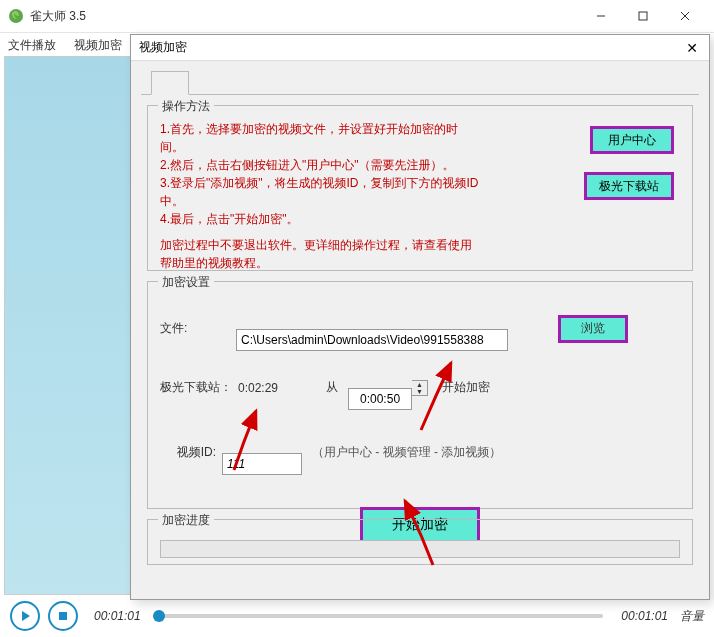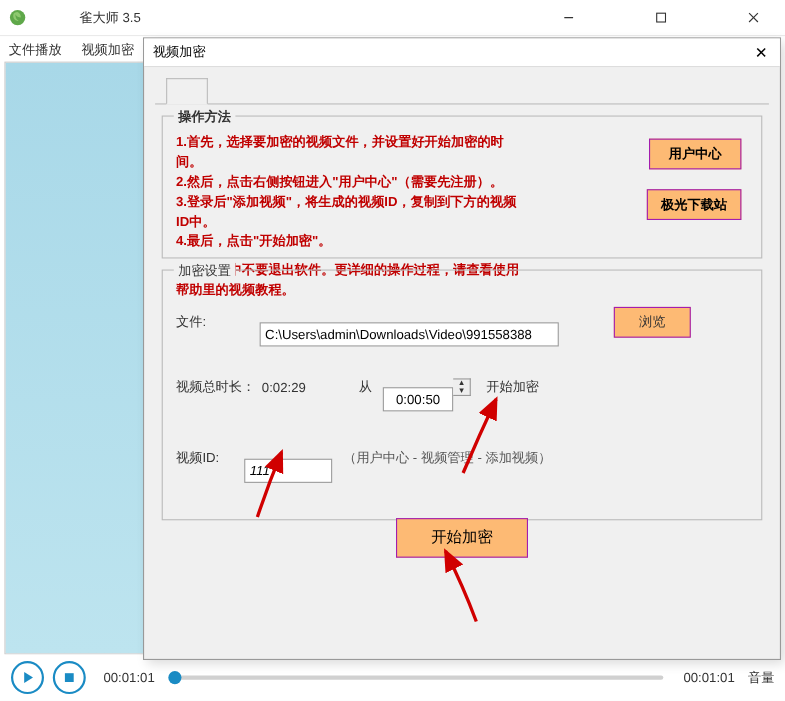--- a/index.html
+++ b/index.html
@@ -1,29 +1,29 @@
 <!DOCTYPE html>
 <html><head>
 <meta charset="utf-8">
 <style>
 * { box-sizing: border-box; margin: 0; padding: 0; font-family: "Microsoft YaHei", "SimSun", Arial, sans-serif; }
 body { width: 714px; height: 637px; background: #fff; position: relative; overflow: hidden; }
 
-.title-bar { height: 30px; display: flex; align-items: center; padding: 16px 8px; background: #fff; border-bottom: 1px solid #e5e5e5; gap: 42px; }
+.title-bar { height: 30px; display: flex; align-items: center; padding: 16px 8px; background: #fff; border-bottom: 1px solid #e5e5e5; }
 .title-bar .logo { width: 16px; height: 16px; margin-right: 6px; }
 .title-bar .title { font-size: 12px; color: #333; flex: 1; }
 .title-bar .win-btn { width: 42px; height: 28px; display: flex; align-items: center; justify-content: center; color: #555; }
 .title-bar .win-btn svg { width: 10px; height: 10px; }
 
 .menu-bar { height: 24px; display: flex; align-items: center; padding: 0 8px; background: #fff; font-size: 12px; }
 .menu-bar span { margin-right: 18px; color: #333; }
 
 .content-back { position: absolute; left: 4px; right: 4px; top: 56px; bottom: 42px; background: linear-gradient(180deg,#a8d8e8 0%,#bde4ef 100%); border: 1px solid #ccc; }
 
-.player-bar { position: absolute; left: 0; right: 0; bottom: 0; height: 42px; background: #fff; display: flex; align-items: center; padding: 0 10px; font-size: 12px; color: #333; }
+.player-bar { position: absolute; left: 0; right: 0; bottom: 0; height: 42px; background: #fff; display: flex; align-items: center; padding: 0 10px; font-size: 12px; color: #333; font-style: italic; }
 .ctrl-btn { width: 30px; height: 30px; border: 2px solid #1a8bc4; border-radius: 50%; display: flex; align-items: center; justify-content: center; margin-right: 8px; color: #1a8bc4; }
 .player-bar .time-l { margin: 0 8px; }
 .slider-track { flex: 1; height: 4px; background: #d0d0d0; border-radius: 2px; position: relative; margin: 0 10px; }
 .slider-thumb { position: absolute; left: 0; top: 50%; transform: translate(-50%,-50%); width: 12px; height: 12px; border-radius: 50%; background: #1a8bc4; }
 .player-bar .time-r { margin: 0 8px; }
 
 .dialog { position: absolute; left: 130px; top: 34px; width: 580px; height: 566px; background: #f0f0f0; border: 1px solid #999; box-shadow: 4px 4px 10px rgba(0,0,0,0.15); }
 .dlg-title { height: 26px; display: flex; align-items: center; padding: 0 8px; border-bottom: 1px solid #ddd; background: #fff; }
 .dlg-title span { font-size: 12px; flex: 1; }
 .dlg-close { width: 18px; height: 18px; display: flex; align-items: center; justify-content: center; font-size: 14px; }
@@ -32,21 +32,21 @@
 .tab { position: absolute; left: 10px; top: 4px; width: 38px; height: 24px; border: 1px solid #bbb; border-bottom: 1px solid #f0f0f0; background: #f0f0f0; }
 
 .group { margin: 10px 16px; border: 1px solid #bbb; position: relative; padding: 14px 12px 10px 12px; }
 .group-label { position: absolute; left: 10px; top: -8px; background: #f0f0f0; padding: 0 4px; font-size: 12px; color: #333; }
 
 .red { color: #c00000; font-size: 12px; line-height: 18px; }
 .op-row { display: flex; gap: 34px; }
 .op-left { width: 320px; }
 .op-right { width: 160px; display: flex; flex-direction: column; align-items: flex-end; gap: 18px; padding-top: 6px; }
 
-.btn { min-width: 84px; height: 28px; background: #fdba74; border: 1px solid #a21caf; font-size: 12px; display: inline-flex; align-items: center; justify-content: center; padding: 0 12px; }
+.btn { min-width: 84px; height: 28px; background: #5eead4; border: 3px solid #a21caf; font-size: 12px; display: inline-flex; align-items: center; justify-content: center; padding: 0 12px; }
 .btn-big { width: 120px; height: 36px; font-size: 14px; }
 
 .row { display: flex; align-items: center; font-size: 12px; color: #333; margin-bottom: 14px; }
 .row label { margin-right: 6px; }
 .txt { height: 22px; border: 1px solid #999; background: #fff; padding: 0 4px; font-size: 12px; margin-top: 23px; }
 .spin { display: flex; align-items: center; border-radius: 10px; }
 .spin .arrows { width: 16px; display: flex; flex-direction: column; border: 1px solid #999; border-left: none; background: #eee; }
 .spin .arrows div { flex: 1; display: flex; align-items: center; justify-content: center; font-size: 7px; line-height: 1; }
 
 .field-note { color: #555; font-size: 12px; margin-left: 10px; }
@@ -122,21 +122,21 @@
 <div class="dialog">
   <div class="dlg-title">
     <span>视频加密</span>
     <div class="dlg-close">✕</div>
   </div>
 
   <div class="tab-strip">
     <div class="tab"></div>
   </div>
 
-  <div class="group" style="height:130px;font-weight:bold;">
+  <div class="group" style="height:166px;">
     <div class="group-label">操作方法</div>
     <div class="op-row">
       <div class="op-left">
         <div class="red">1.首先，选择要加密的视频文件，并设置好开始加密的时间。</div>
         <div class="red">2.然后，点击右侧按钮进入"用户中心"（需要先注册）。</div>
         <div class="red">3.登录后"添加视频"，将生成的视频ID，复制到下方的视频ID中。</div>
         <div class="red">4.最后，点击"开始加密"。</div>
         <div class="red" style="margin-top:8px;">加密过程中不要退出软件。更详细的操作过程，请查看使用帮助里的视频教程。</div>
       </div>
       <div class="op-right">
@@ -149,44 +149,48 @@
   <div class="group" style="height:228px;">
     <div class="group-label">加密设置</div>
 
     <div class="row" style="margin-top:10px;gap:20px;">
       <label style="width:50px;">文件:</label>
       <input class="txt" style="width: 272px;" value="C:\Users\admin\Downloads\Video\991558388">
       <div class="btn" style="margin-left:30px;min-width:70px;">浏览</div>
     </div>
 
     <div class="row">
-      <label>视频总时长：</label>
+      <label>极光下载站：</label>
       <span>0:02:29</span>
       <label style="margin-left:48px;margin-right:10px;">从</label>
       <div class="spin">
         <input class="txt" style="width: 64px; text-align: center;" value="0:00:50">
         <div class="arrows">
           <div>▲</div>
           <div>▼</div>
         </div>
       </div>
       <span style="margin-left:14px;">开始加密</span>
     </div>
 
     <div class="row" style="margin-top:20px;">
-      <label style="width:56px;">视频ID:</label>
+      <label style="width:56px;text-align:right;">视频ID:</label>
       <input class="txt" style="width: 80px; font-style: italic;" value="111">
       <span class="field-note">（用户中心 - 视频管理 - 添加视频）</span>
     </div>
 
     <div style="text-align:center;margin-top:32px;">
       <div class="btn btn-big">开始加密</div>
     </div>
   </div>
 
+  <div class="group" style="height:46px;">
+    <div class="group-label">加密进度</div>
+    <div class="progress-bar"></div>
+  </div>
 
   <svg class="arrow" style="left:280px;top:320px;" width="50" height="80" viewBox="0 0 50 80">
       <defs>
         <marker id="ah1" markerWidth="8" markerHeight="8" refX="6" refY="3" orient="auto">
           <polygon points="0,0 7,3 0,6" fill="#d00000"></polygon>
         </marker>
       </defs>
       <path d="M10 75 Q25 40 40 8" stroke="#d00000" stroke-width="3" fill="none" marker-end="url(#ah1)"></path>
     </svg>
   <svg class="arrow" style="left:95px;top:370px;" width="40" height="70" viewBox="0 0 40 70">

